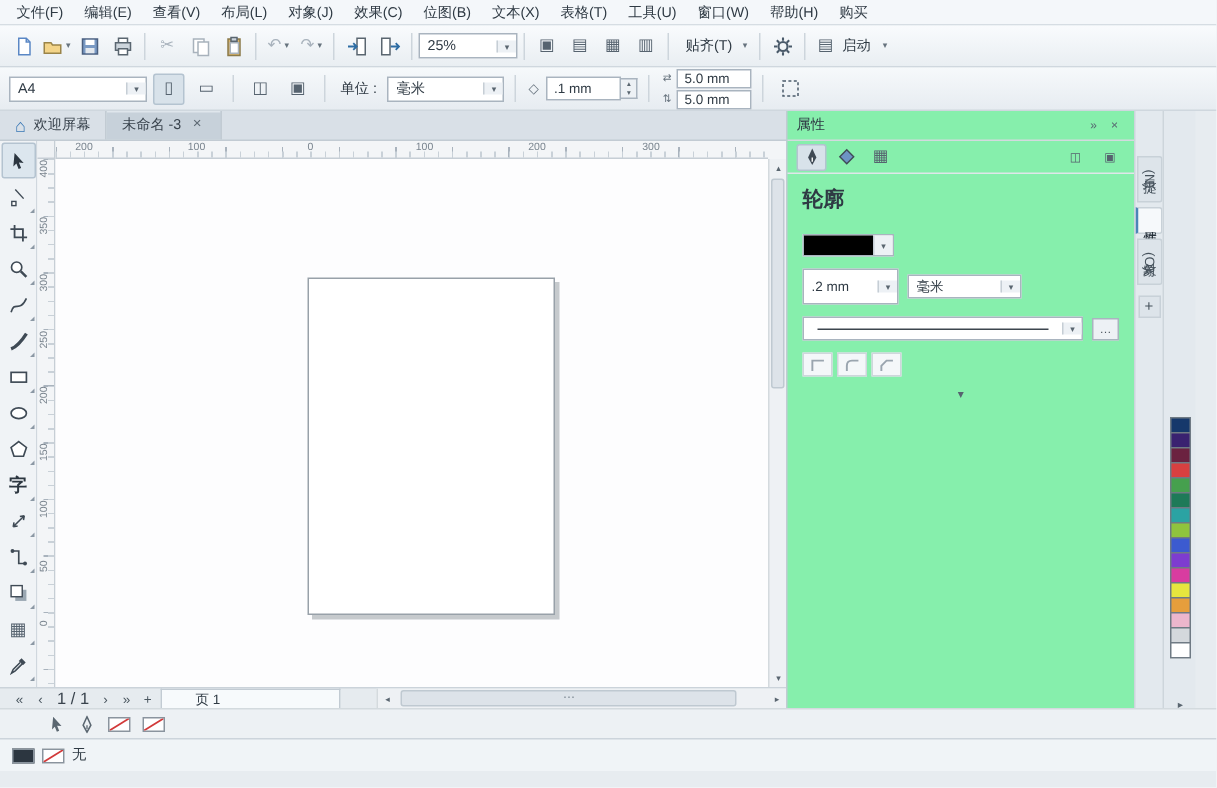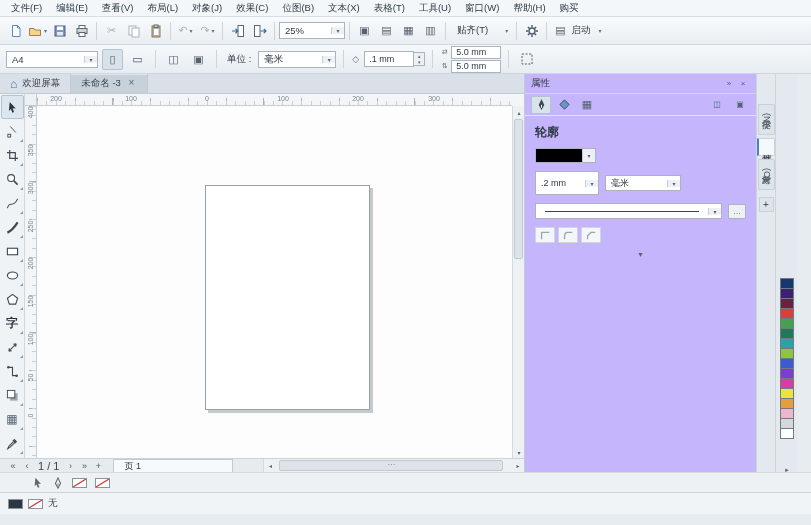--- a/index.html
+++ b/index.html
@@ -65,29 +65,29 @@
   background-size:4px 100%,7px 100%;background-position:right top,right top;background-repeat:no-repeat,no-repeat}
 .htick{position:absolute;top:1px;transform:translateX(-50%);font-size:7px;color:#7a858f}
 .vtick{position:absolute;left:-1px;width:12px;text-align:center;font-size:7px;color:#7a858f;transform:rotate(-90deg)}
 #drawing-area{left:12px;top:12px;width:475px;height:352px;background:#fdfdfe;overflow:hidden}
 #page{position:absolute;left:168px;top:79px;width:165px;height:225px;background:#fff;border:1px solid #98a1a9;box-shadow:3px 3px 0 #c6cacd}
 #v-scroll{left:487px;top:12px;width:12px;height:352px;background:#eef1f4;border-left:1px solid #d4dade}
 .scroll-arrow{display:flex;align-items:center;justify-content:center;width:12px;height:12px;font-size:6px;color:#5a6670}
 #v-thumb{position:absolute;left:1px;top:13px;width:9px;height:140px;background:#dde3e9;border:1px solid #bfc9d1;border-radius:2px}
 
 
-#docker{left:524px;top:74px;width:232px;height:418px;background:#c4b5fd;border-left:1px solid #c2cbd3}
+#docker{left:524px;top:74px;width:232px;height:418px;background:#86efac;border-left:1px solid #c2cbd3}
 #docker-header{display:flex;align-items:center;height:20px;border-bottom:1px solid #d3dade;padding:0 6px}
 #docker-title{font-size:9.5px;color:#2f3a44;flex:1}
 #docker-toolbar{display:flex;align-items:center;height:22px;padding:0 6px;gap:3px;border-bottom:1px solid #e0e6ea}
 #docker-toolbar .spacer{flex:1}
 .dkr-tool{display:flex;align-items:center;justify-content:center;width:20px;height:18px;border-radius:2px}
 .dkr-tool.active{background:#d8e2ea;border:1px solid #b4c3d0}
 #docker-body{padding:8px 10px}
-.dkr-section{font-size:12px;font-weight:bold;color:#2f3a44;margin-bottom:7px}
+.dkr-section{font-size:14px;font-weight:bold;color:#2f3a44;margin-bottom:14px}
 .dkr-row{display:flex;align-items:center;margin-bottom:8px;gap:6px}
 .color-combo{display:flex;align-items:stretch;height:15px;border:1px solid #a9b4bf;background:#fff}
 .color-combo .swatch-big{width:46px}
 .corner-btn{width:20px;height:16px;border:1px solid #cfd6dc;background:#f4f7f9;display:flex;align-items:center;justify-content:center}
 .expand-row{display:flex;justify-content:center;margin-top:4px}
 .more-btn{width:18px;height:15px;border:1px solid #a9b4bf;background:#edf1f5;display:flex;align-items:center;justify-content:center;font-size:8px;color:#4a545e}
 .style-preview{flex:1;height:0;border-top:1px solid #3c454e;margin:0 4px}
 
 
 #docker-tabs{left:756px;top:74px;width:19px;height:418px;background:#e3e9ee;border-left:1px solid #cdd5db;display:flex;flex-direction:column;align-items:center;padding-top:30px;gap:3px}
@@ -99,21 +99,21 @@
 #palette{left:775px;top:74px;width:22px;height:418px;background:#e3e9ee;border-left:1px solid #cdd5db}
 #palette-colors{position:absolute;left:3px;top:204px;width:16px}
 .swatch{width:14px;height:11px;border:1px solid #6f7a84;margin:0 auto}
 .swatch + .swatch{margin-top:-1px}
 #palette-flyout{position:absolute;left:4px;top:390px;width:14px;height:12px;display:flex;align-items:center;justify-content:center;font-size:7px;color:#5a6670}
 
 
 #page-ctrl{left:0;top:458px;width:524px;height:14px;background:#e6ebef;border-top:1px solid #cbd3da;display:flex;align-items:center;padding-left:6px}
 .nav-btn{width:14px;height:13px;display:flex;align-items:center;justify-content:center;font-size:9px;color:#4a565f}
 #page-counter{font-size:11px;color:#39434d;padding:8px 4px;white-space:nowrap}
-#page-tab{height:13px;width:120px;background:#f7fafc;border:1px solid #c2cbd3;border-bottom:none;display:flex;align-items:center;padding:0 10px;font-size:9px;color:#2f3a44;margin:0 8px}
+#page-tab{height:13px;width:120px;background:#f7fafc;border:1px solid #c2cbd3;border-bottom:none;display:flex;align-items:center;padding:0 22px;font-size:9px;color:#2f3a44;margin:0 2px}
 #h-scroll{display:flex;align-items:center;flex:1;height:14px;margin-left:22px;background:#eef1f4;border-left:1px solid #d4dade}
 #h-track{position:relative;flex:1;height:14px}
 #h-thumb{position:absolute;left:3px;top:1px;width:224px;height:11px;background:#dde3e9;border:1px solid #bfc9d1;border-radius:2px;display:flex;align-items:center;justify-content:center;font-size:8px;color:#7c8893;line-height:0}
 
 
 #info-row{left:0;top:472px;width:811px;height:20px;background:#edf1f4;border-top:1px solid #d3dade;display:flex;align-items:center;gap:8px;padding-left:32px}
 .none-swatch{position:relative;width:15px;height:10px;background:#fff;border:1px solid #8a949e;flex:0 0 auto}
 #status-bar{left:0;top:492px;width:811px;height:22px;background:#f0f4f7;border-top:1px solid #ccd4db;display:flex;align-items:center;padding:0 8px}
 #status-hint{font-size:9.5px;color:#39434d;white-space:nowrap;overflow:hidden;flex:1}
 #status-right{display:flex;align-items:center;gap:5px;padding-right:86px}
@@ -220,21 +220,21 @@
     <div class="icon-btn">
         <span class="glyph">▤</span>
       </div>
     <div class="icon-btn">
         <span class="glyph">▦</span>
       </div>
     <div class="icon-btn">
         <span class="glyph">▥</span>
       </div>
     <div class="sep"></div>
-    <div class="row" style="gap:12px;padding:0 4px;height:21px">
+    <div class="row" style="gap:2px;padding:0 4px;height:21px">
       <span class="tb-text">贴齐(T)</span>
       <span class="dd">▾</span>
     </div>
     <div class="sep"></div>
     <div class="icon-btn">
       <svg width="14" height="14" viewBox="0 0 14 14">
           <circle cx="7" cy="7" r="3" fill="none" stroke="#4a5a6a" stroke-width="1.4"></circle>
           <path d="M7 1v2.2M7 10.8V13M1 7h2.2M10.8 7H13M2.9 2.9l1.6 1.6M9.5 9.5l1.6 1.6M11.1 2.9L9.5 4.5M4.5 9.5l-1.6 1.6" stroke="#4a5a6a" stroke-width="1.4"></path>
         </svg>
     </div>

